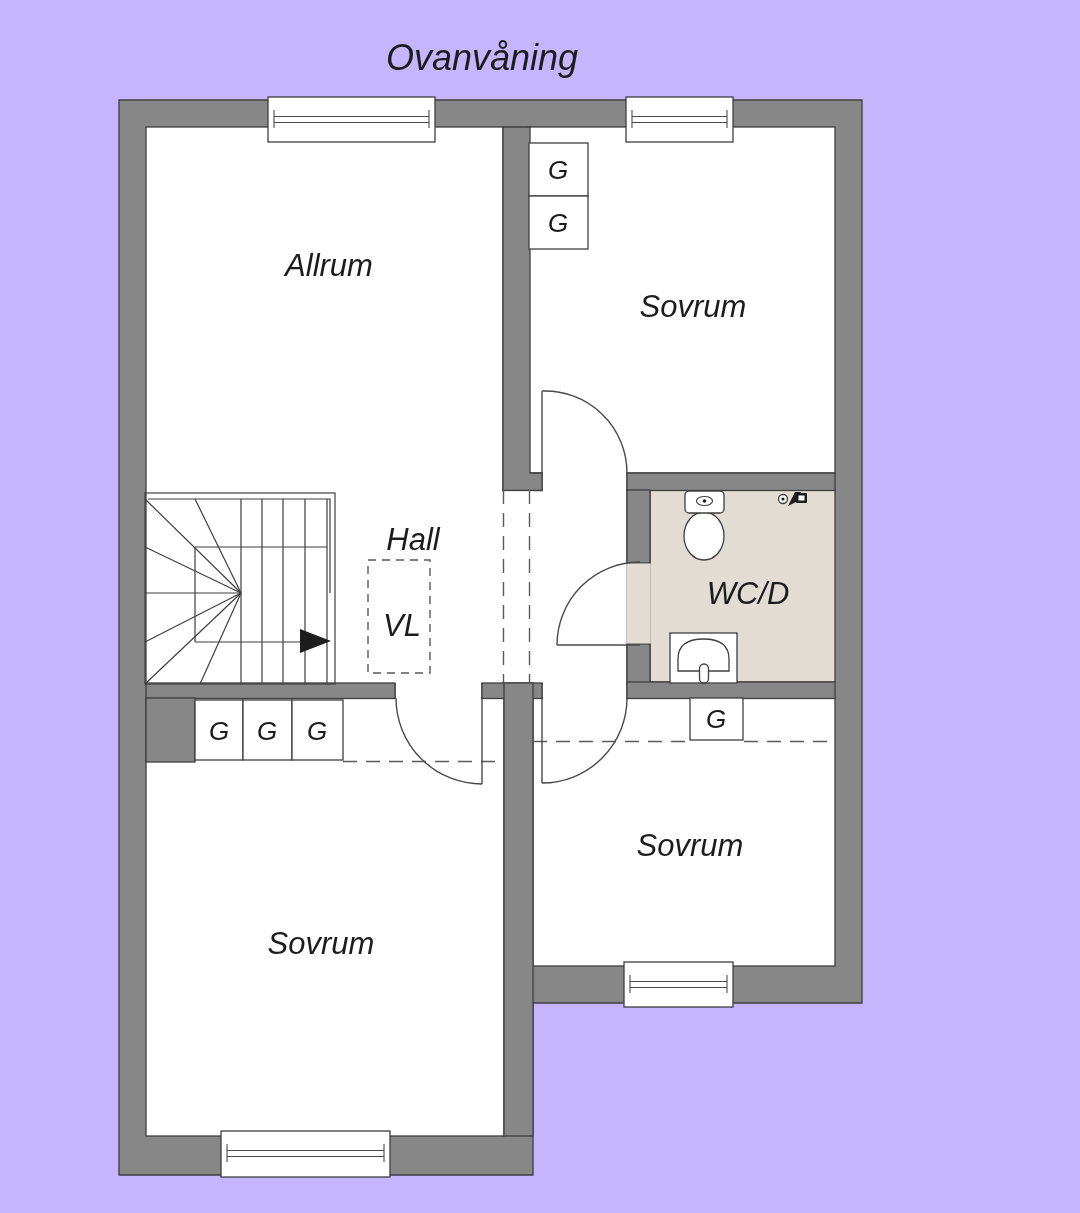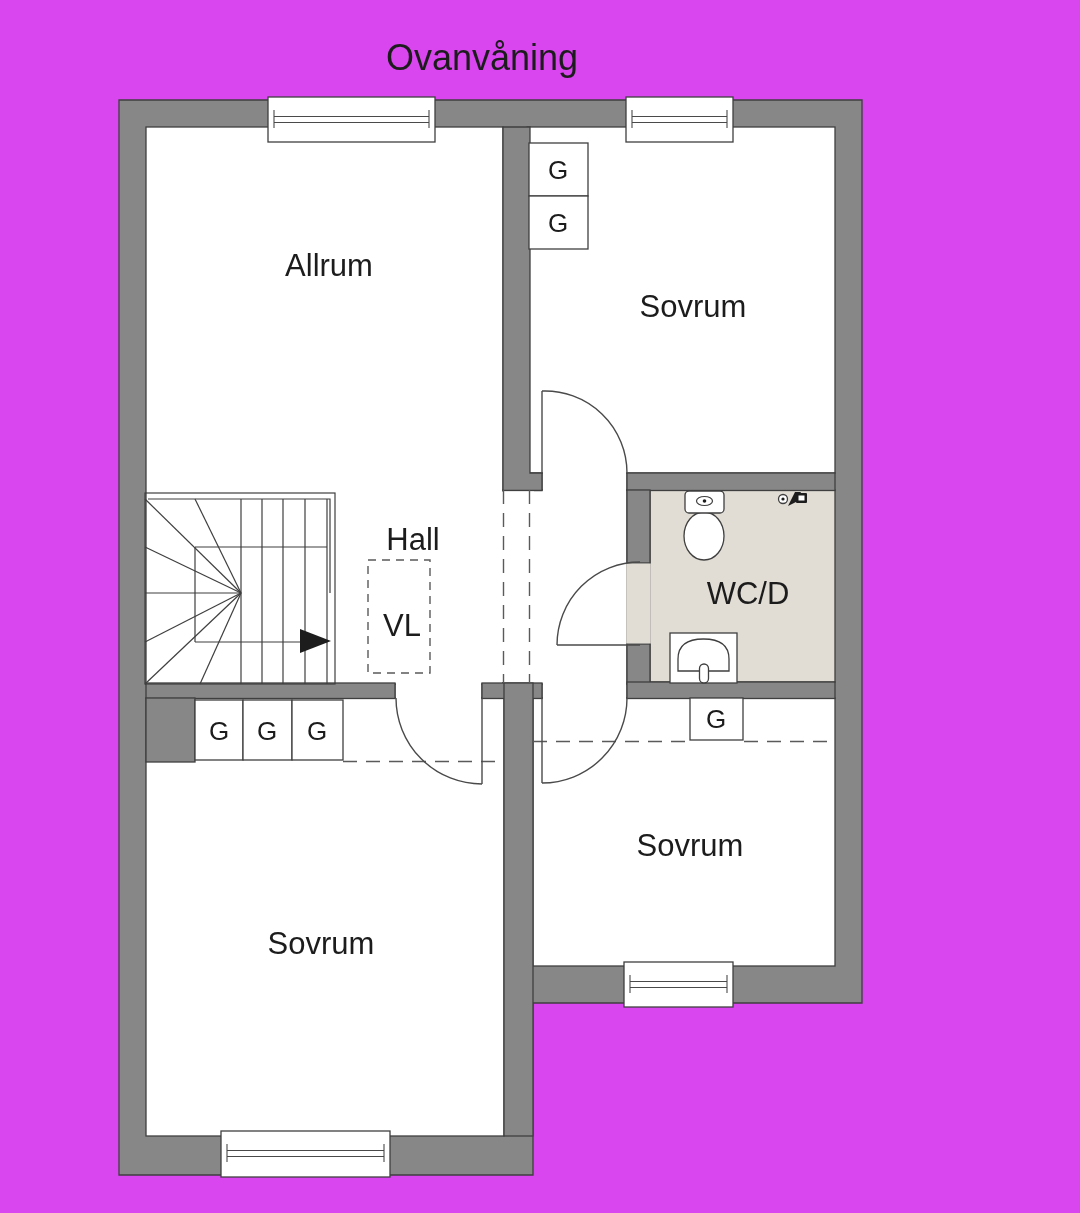--- a/index.html
+++ b/index.html
@@ -1,16 +1,16 @@
 <!DOCTYPE html>
 <html><head>
 <meta charset="utf-8">
 <style>
   html,body{margin:0;padding:0;background:#ffffff;}
-  .page{position:relative;width:1080px;height:1213px;background:#d946ef;overflow:hidden;}
+  .page{position:relative;width:1080px;height:1213px;background:#c4b5fd;overflow:hidden;font-style:italic;}
   svg{position:absolute;left:0;top:0;}
   .sw{stroke:#3f3f3f;stroke-width:1.3;fill:#ffffff;}
   .sg{stroke:#3f3f3f;stroke-width:1.3;}
   .ln{stroke:#3f3f3f;stroke-width:1.2;fill:none;}
   .thin{stroke:#4a4a4a;stroke-width:1.1;fill:none;}
   .arc{stroke:#4a4a4a;stroke-width:1.4;fill:none;}
   .dash{stroke:#5a5a5a;stroke-width:1.4;fill:none;stroke-dasharray:14 9;}
   .dash2{stroke:#5a5a5a;stroke-width:1.4;fill:none;stroke-dasharray:8 6;}
   .erase{fill:#ffffff;stroke:none;}
   .lbl{font-family:"Liberation Sans","DejaVu Sans",sans-serif;fill:#1c1c1c;}

